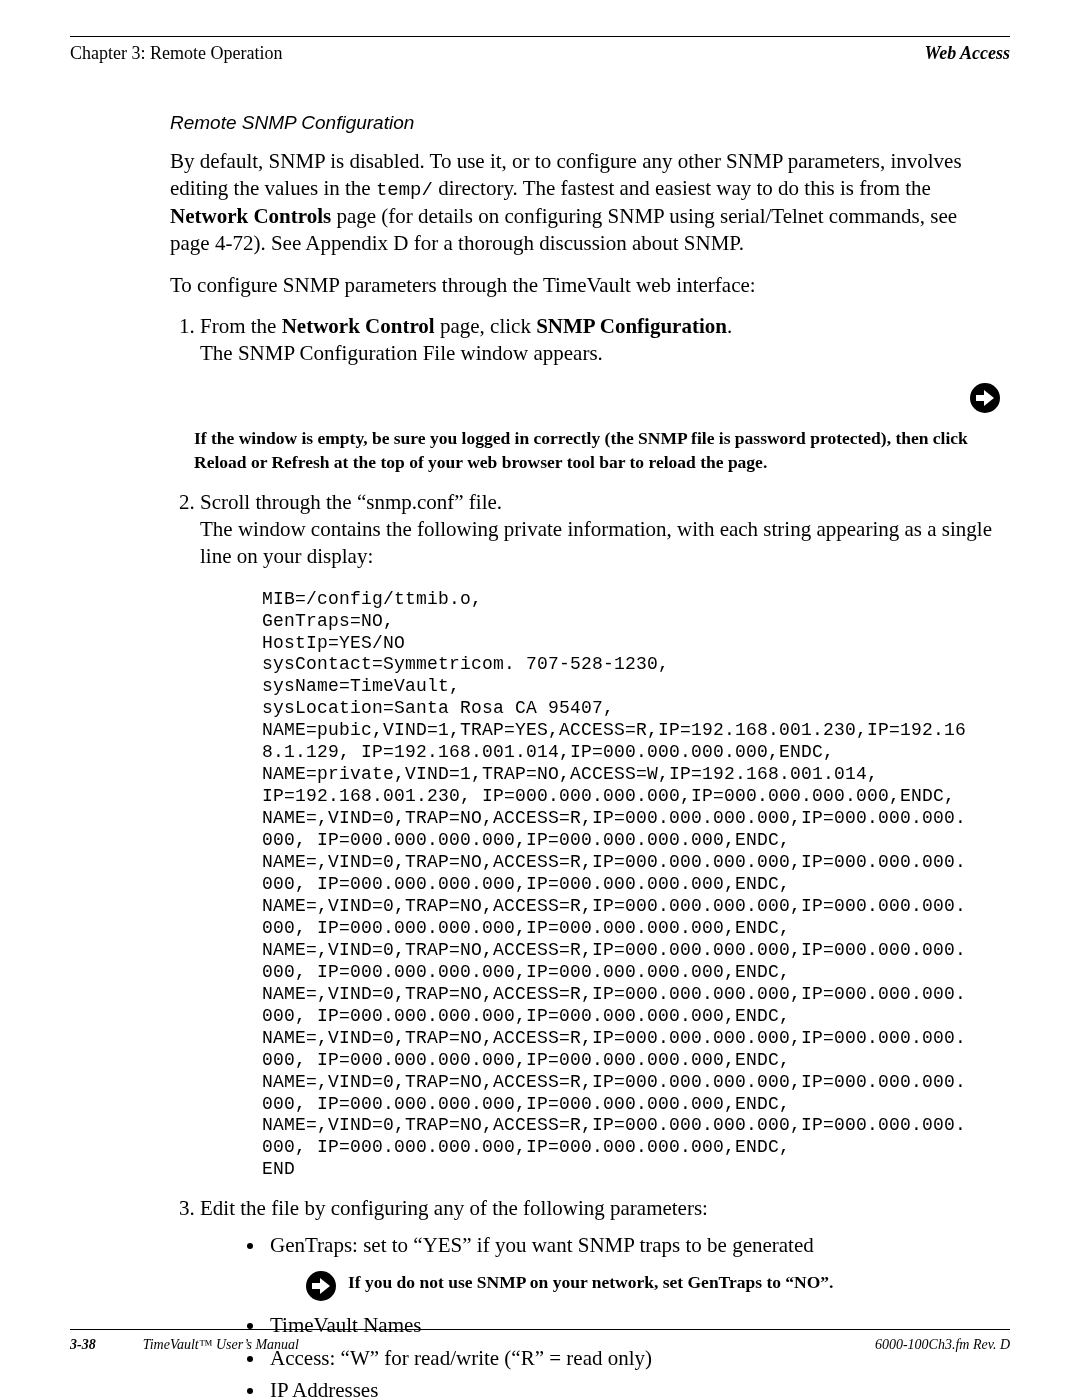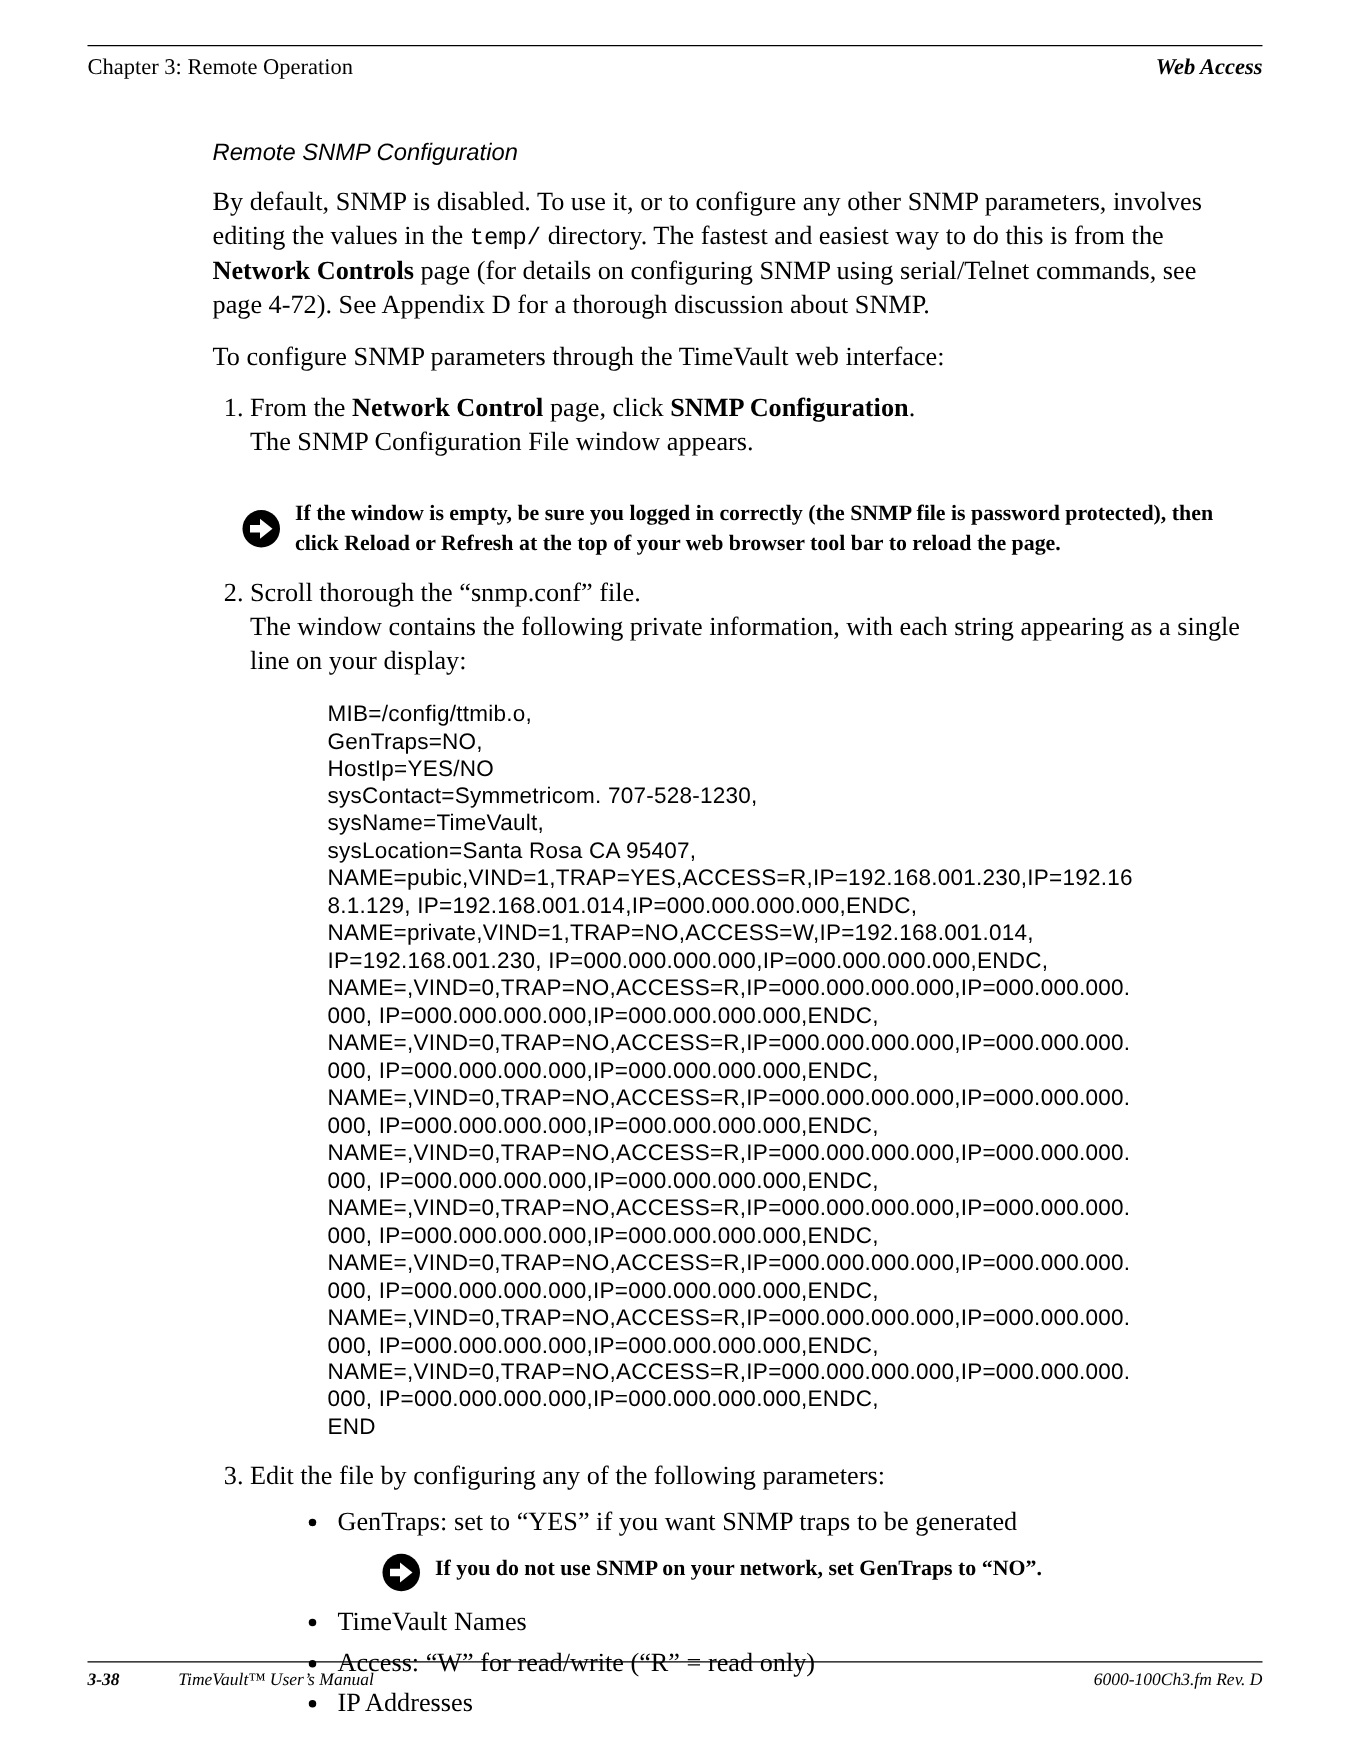--- a/index.html
+++ b/index.html
@@ -51,22 +51,23 @@
   ol.steps {
     font-size: 21px;
     line-height: 1.3;
     margin: 0 0 0 0;
     padding-left: 30px;
   }
   ol.steps > li { margin-bottom: 8px; }
   .note-row {
     display: flex;
     gap: 12px;
-    margin: 30px 0 14px -6px;
-    align-items: center;
+    margin: 14px 0 14px -6px;
+    align-items: flex-end;
+    flex-direction: column;
   }
   .note-row-inner {
     display: flex;
     gap: 12px;
     margin: 8px 0 8px 36px;
     align-items: flex-start;
   }
   .note-text {
     font-size: 17.5px;
     font-weight: bold;
@@ -96,21 +97,21 @@
     content: "";
     position: absolute;
     left: 14px;
     top: 7px;
     width: 0; height: 0;
     border-left: 10px solid #fff;
     border-top: 8px solid transparent;
     border-bottom: 8px solid transparent;
   }
   .config-block {
-    font-family: Liberation Sans, sans-serif;
+    font-family: Liberation Mono, monospace;
     font-size: 18px;
     line-height: 1.22;
     white-space: pre;
     margin: 18px 0 14px 62px;
     letter-spacing: 0.2px;
   }
   ul.bullets {
     list-style: disc;
     font-size: 21px;
     line-height: 1.55;
@@ -163,21 +164,21 @@
         <span>From the </span><b>Network Control</b><span> page, click </span><b>SNMP Configuration</b><span>.</span><br>
         <span>The SNMP Configuration File window appears.</span>
 
         <div class="note-row">
           <div class="arrow-icon"></div>
           <div class="note-text">If the window is empty, be sure you logged in correctly (the SNMP file is password protected), then click Reload or Refresh at the top of your web browser tool bar to reload the page.</div>
         </div>
       </li>
 
       <li>
-        <span>Scroll thorough the “snmp.conf” file.</span><br>
+        <span>Scroll through the “snmp.conf” file.</span><br>
         <span>The window contains the following private information, with each string appearing as a single line on your display:</span>
         <div class="config-block">MIB=/config/ttmib.o,
 GenTraps=NO,
 HostIp=YES/NO
 sysContact=Symmetricom. 707-528-1230,
 sysName=TimeVault,
 sysLocation=Santa Rosa CA 95407,
 NAME=pubic,VIND=1,TRAP=YES,ACCESS=R,IP=192.168.001.230,IP=192.16
 8.1.129, IP=192.168.001.014,IP=000.000.000.000,ENDC,
 NAME=private,VIND=1,TRAP=NO,ACCESS=W,IP=192.168.001.014,

